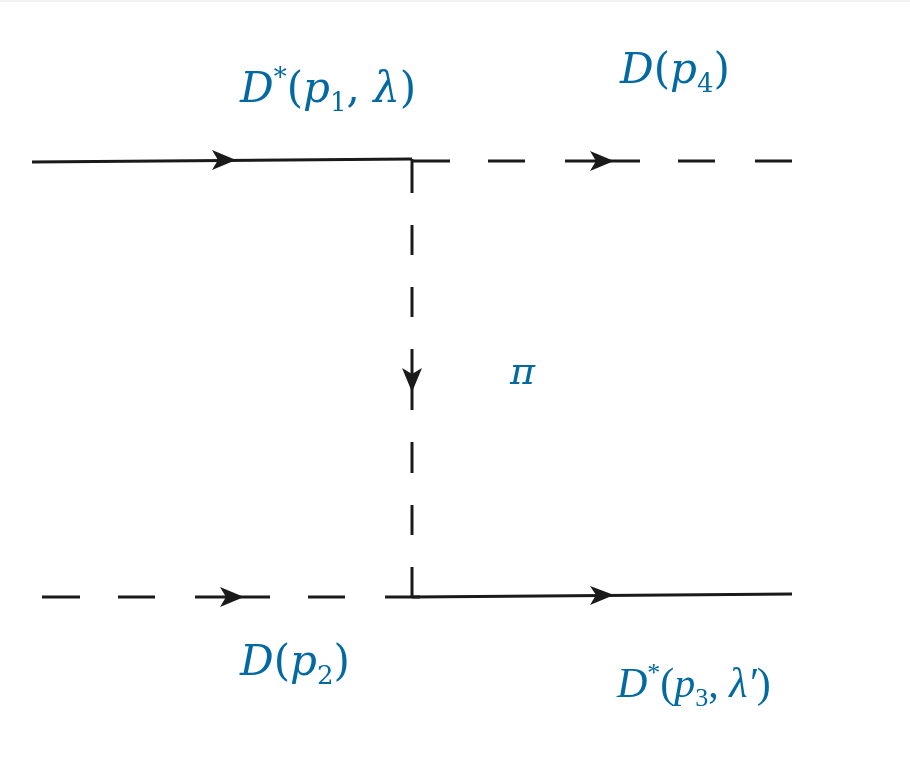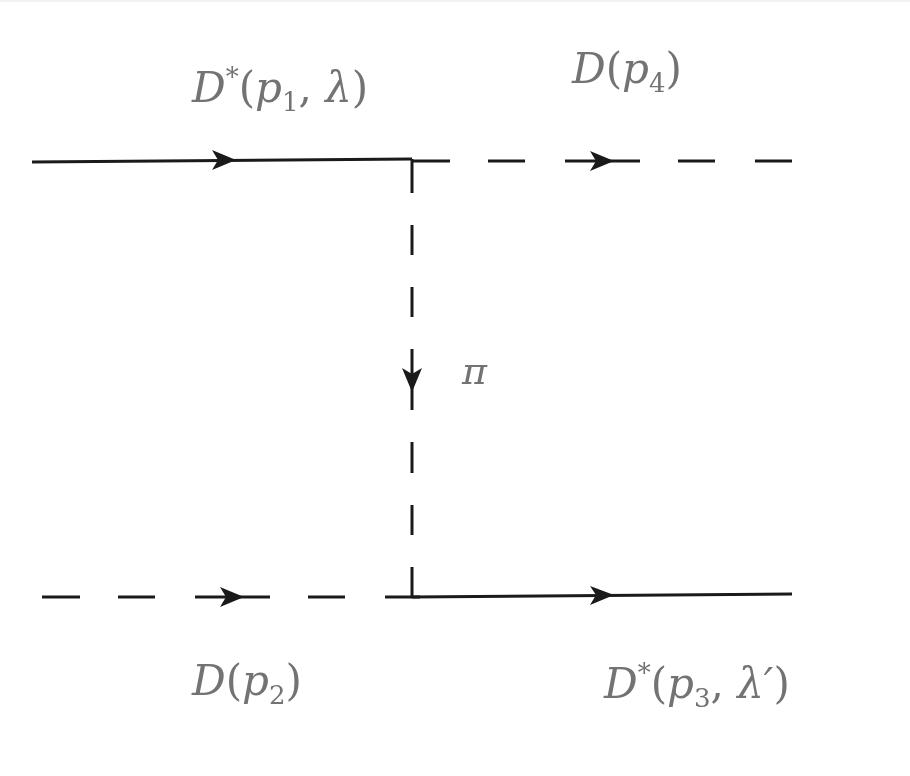--- a/index.html
+++ b/index.html
@@ -3,23 +3,24 @@
   <meta charset="utf-8">
   <style>
     html, body { margin: 0; padding: 0; background: #ffffff; }
     body { width: 910px; height: 776px; position: relative; overflow: hidden; }
     .topline { position: absolute; left: 0; top: 0; width: 910px; height: 2px; background: #f2f2f2; }
     svg.diagram { position: absolute; left: 0; top: 0; }
     .label {
       position: absolute;
       font-family: "DejaVu Serif", "Liberation Serif", serif;
       font-size: 42px;
-      color: #737373;
+      color: #0369a1;
       line-height: 1;
       white-space: nowrap;
+      margin-left: 48px;
     }
     .label i { font-style: italic; }
     .label sub { font-size: 26px; vertical-align: -9px; font-style: normal; }
     .label sup { font-size: 26px; vertical-align: 16px; font-style: normal; }
     .label .paren { font-style: normal; }
   </style>
 </head>
 <body>
 
 <div class="topline"></div>
@@ -71,19 +72,19 @@
 </div>
 
 <div class="label" style="left:572px; top:48px;">
   <i>D</i><span class="paren">(</span><i>p</i><sub>4</sub><span class="paren">)</span>
 </div>
 
 <div class="label" style="left:462px; top:352px; font-size:38px;">
   <i>π</i>
 </div>
 
-<div class="label" style="left:192px; top:660px;">
+<div class="label" style="left:192px; top:640px;">
   <i>D</i><span class="paren">(</span><i>p</i><sub>2</sub><span class="paren">)</span>
 </div>
 
-<div class="label" style="left:604px; top:660px;">
+<div class="label" style="left:569px; top:660px;font-family:Liberation Serif, serif;">
   <i>D</i><sup>*</sup><span class="paren">(</span><i>p</i><sub>3</sub><span class="paren">, </span><i>λ′</i><span class="paren">)</span>
 </div>
 
 </body></html>

